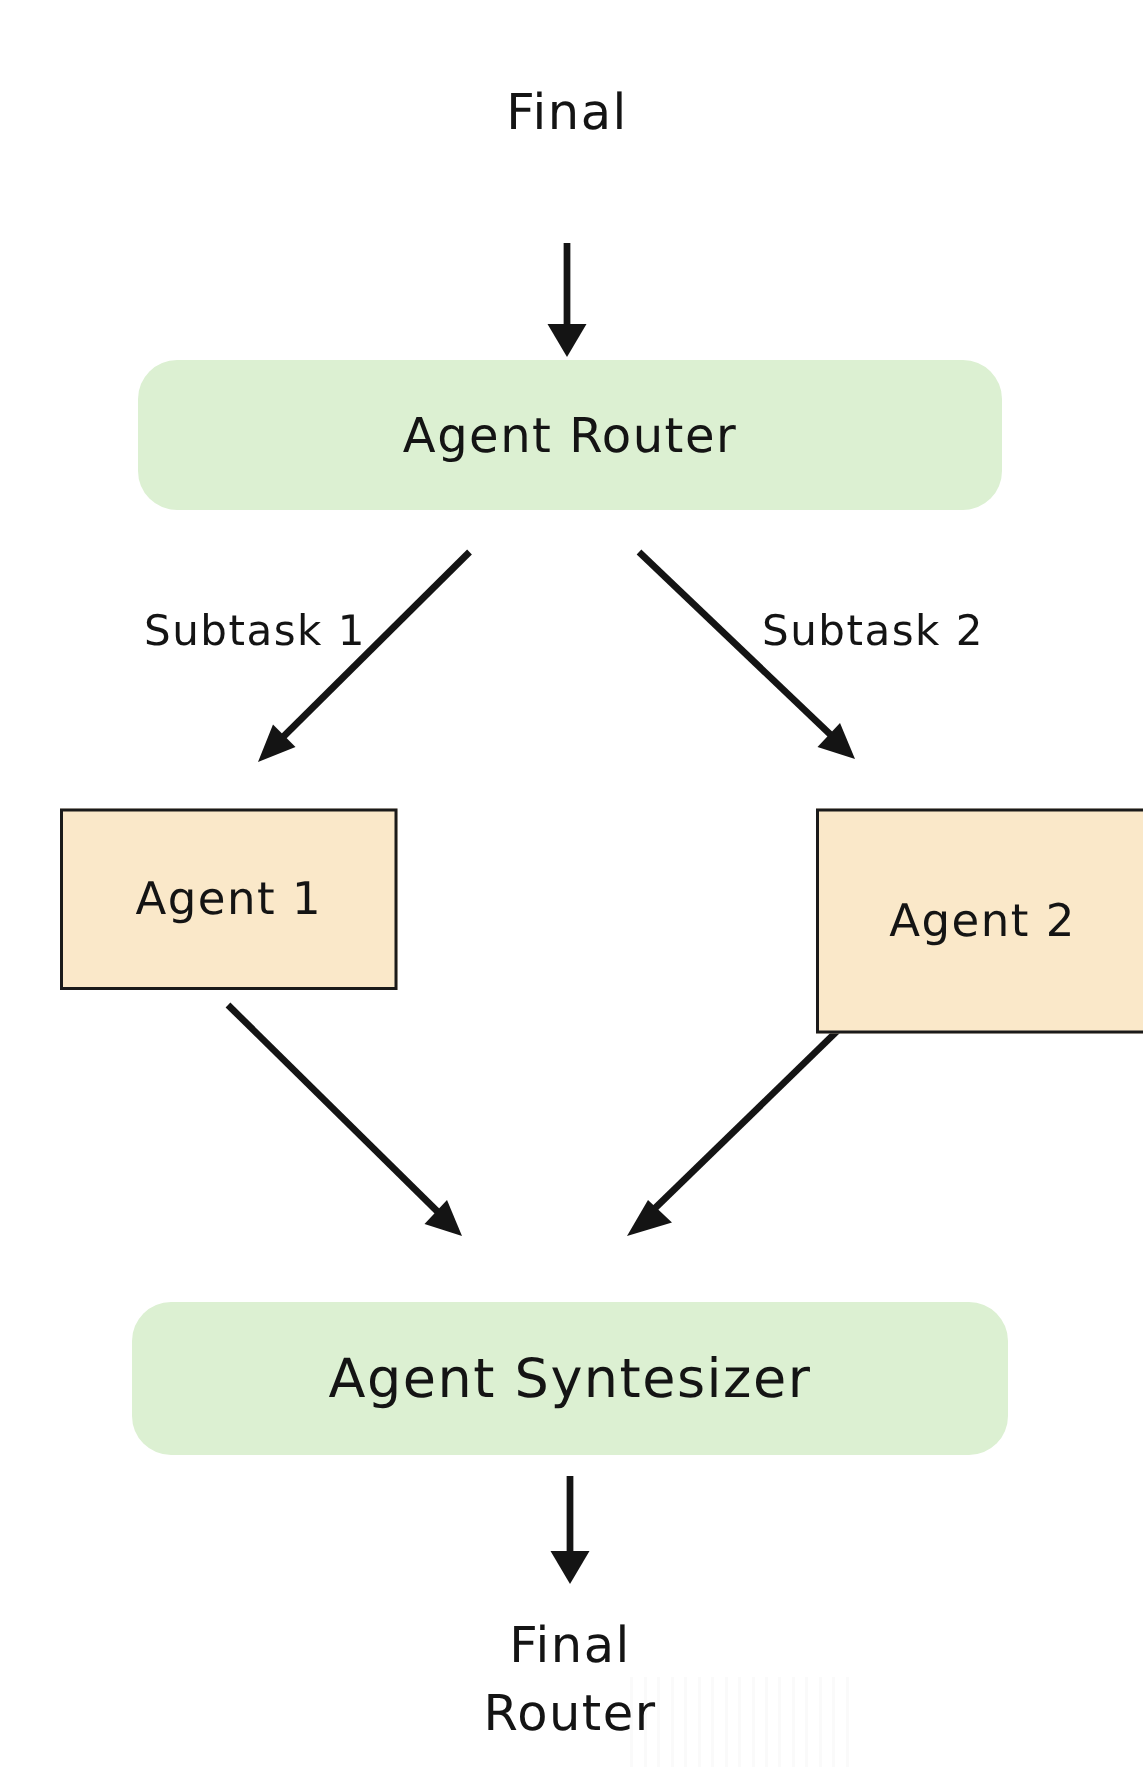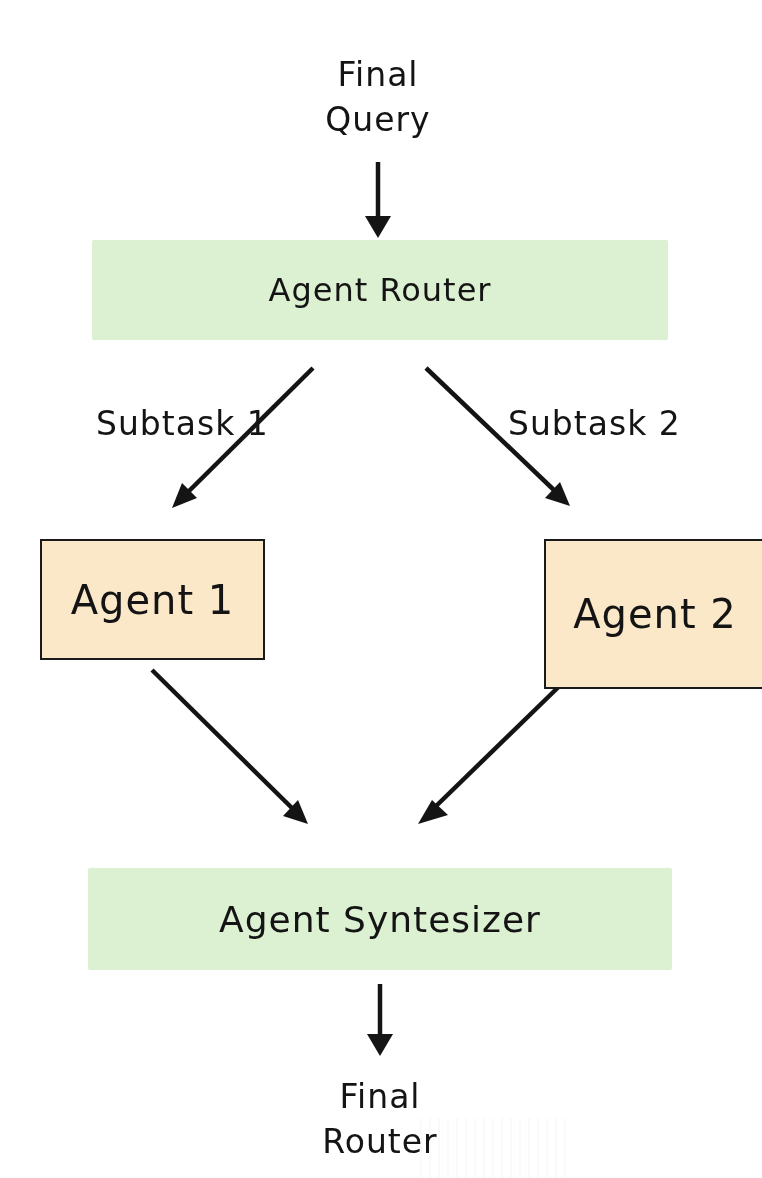--- a/index.html
+++ b/index.html
@@ -29,41 +29,41 @@
 
   .node {
     position: absolute;
     display: flex;
     align-items: center;
     justify-content: center;
     text-align: center;
   }
   .pill {
     background: var(--router-fill, #dcf0d2);
-    border-radius: 2px;
+    border-radius: 26px;
     font-size: 32px;
     letter-spacing: 1px;
   }
   .pill.big { font-size: 36px; justify-content: center; }
   .rect {
     background: var(--agent-fill, #fae8c9);
     border: 2px solid var(--agent-border, #1a1a1a);
-    font-size: 40px;
+    font-size: 30px;
     letter-spacing: 1px;
   }
   .free-text {
     position: absolute;
     text-align: center;
     font-size: 33px;
     line-height: 45px;
     letter-spacing: 1px;
   }
   .edge-label {
     position: absolute;
-    font-size: 33px;
+    font-size: 28px;
     letter-spacing: 1px;
     white-space: nowrap;
   }
   .watermark-smudge {
     position: absolute;
     left: 420px; top: 1118px;
     width: 150px; height: 60px;
     background: repeating-linear-gradient(
       90deg,
       rgba(0,0,0,0.035) 0px, rgba(0,0,0,0.035) 2px,
@@ -105,21 +105,20 @@
     </g>
 
     <g>
       <line x1="380" y1="984" x2="380" y2="1040"></line>
       <path class="head" d="M380,1056 L367,1034 L393,1034 Z"></path>
     </g>
   </svg>
 
   <div class="free-text" style="left: 278px; top: 52px; width: 200px;">
     <div>Final</div>
-    <div>Query</div>
   </div>
 
   <div class="node pill" style="left: 92px; top: 240px; width: 576px; height: 100px;">
     <span>Agent Router</span>
   </div>
 
   <div class="edge-label" style="left: 96px; top: 404px;">Subtask 1</div>
   <div class="edge-label" style="left: 508px; top: 404px;">Subtask 2</div>
 
   <div class="node rect" style="left: 40px; top: 539px; width: 225px; height: 121px;">

